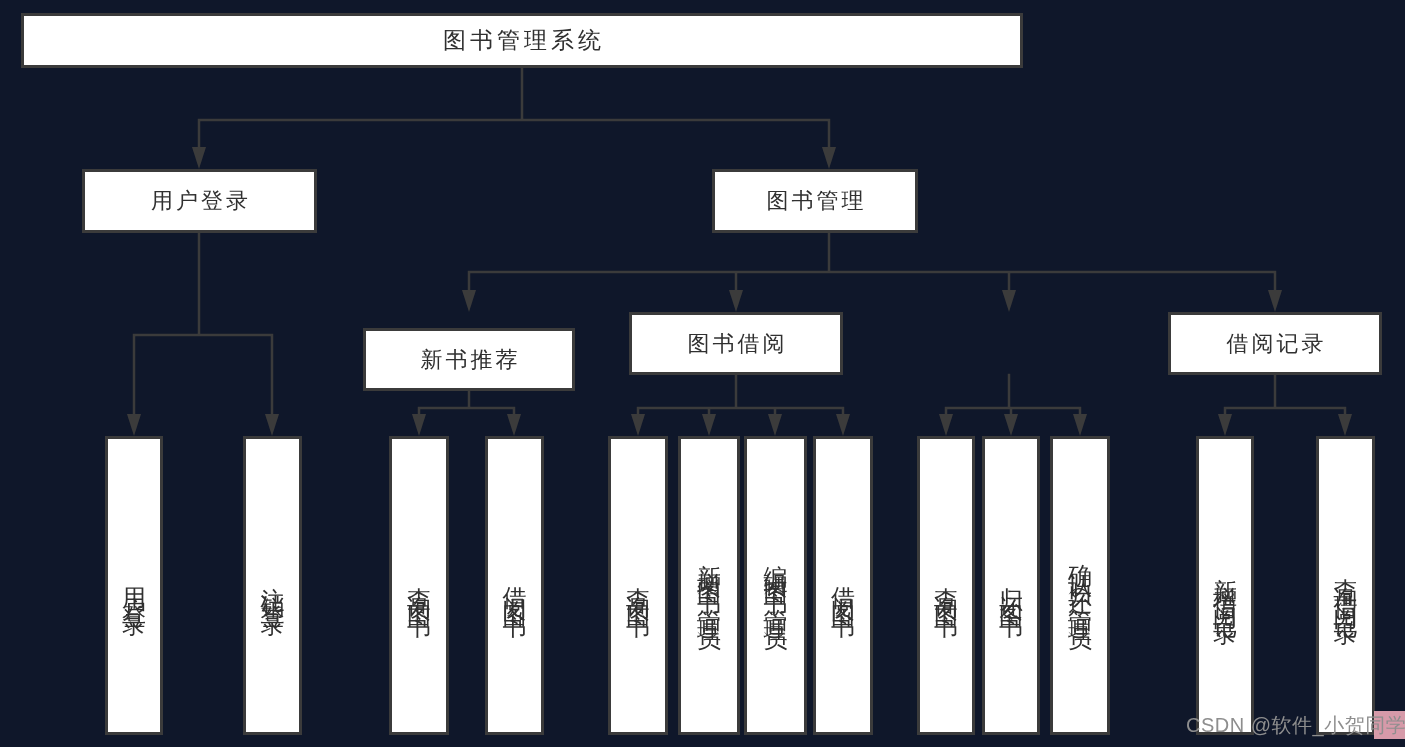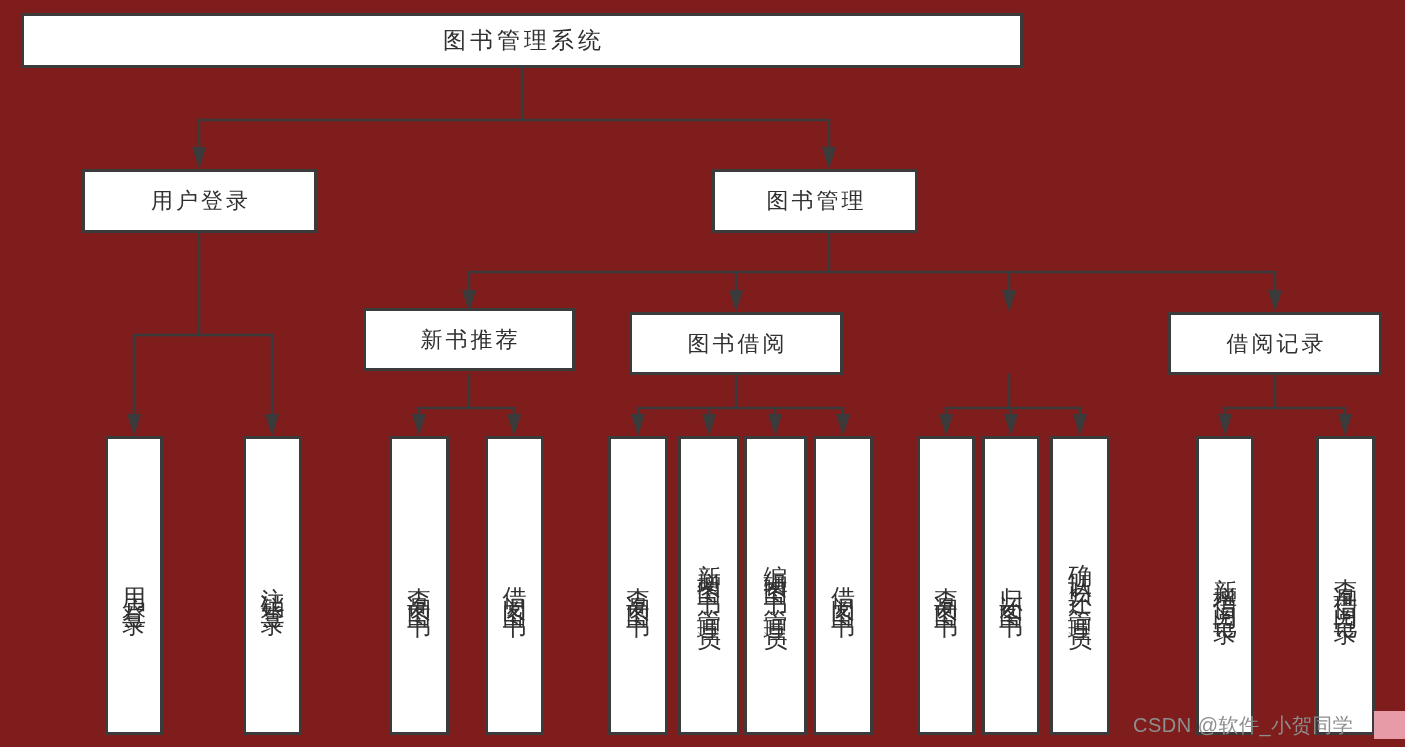--- a/index.html
+++ b/index.html
@@ -1,19 +1,19 @@
 <!DOCTYPE html>
 <html><head>
 <meta charset="utf-8">
 <style>
   html,body{margin:0;padding:0;background:#ffffff;}
   .stage{
     position:relative;
     width:1405px;height:747px;
-    background:#7f1d1d;
+    background:#0f172a;
     font-family:"Liberation Sans","DejaVu Sans",sans-serif;
     overflow:hidden;
   }
   .wires{position:absolute;left:0;top:0;z-index:1;}
   .node{
     position:absolute;
     box-sizing:border-box;
     border:3px solid #3b3b3b;
     background:#ffffff;
     display:flex;align-items:center;justify-content:center;
@@ -25,21 +25,21 @@
   .vbox{
     font-size:24px;
   }
   .vbox span{
     writing-mode:vertical-rl;
     letter-spacing:9px;
     line-height:1;
     display:block;
   }
   .watermark{
-    position:absolute;left:1133px;top:712px;
+    position:absolute;left:1186px;top:712px;
     width:219px;height:30px;
     z-index:3;
     font-size:20px;color:#8e8e8e;
     letter-spacing:0.5px;
     white-space:nowrap;
   }
   .watermark-accent{
     position:absolute;left:1374px;top:711px;
     width:31px;height:28px;
     background:#f9b1bf;opacity:0.85;
@@ -96,21 +96,21 @@
     <span>图书管理系统</span>
   </div>
 
   <div class="node hbox" style="left:82px;top:169px;width:235px;height:64px;">
     <span>用户登录</span>
   </div>
   <div class="node hbox" style="left:712px;top:169px;width:206px;height:64px;">
     <span>图书管理</span>
   </div>
 
-  <div class="node hbox" style="left:363px;top:308px;width:212px;height:63px;">
+  <div class="node hbox" style="left:363px;top:328px;width:212px;height:63px;">
     <span>新书推荐</span>
   </div>
   <div class="node hbox" style="left:629px;top:312px;width:214px;height:63px;">
     <span>图书借阅</span>
   </div>
   <div class="node hbox" style="left:1168px;top:312px;width:214px;height:63px;">
     <span>借阅记录</span>
   </div>
 
   <div class="node vbox" style="left:105px;top:436px;width:58px;height:299px;">

